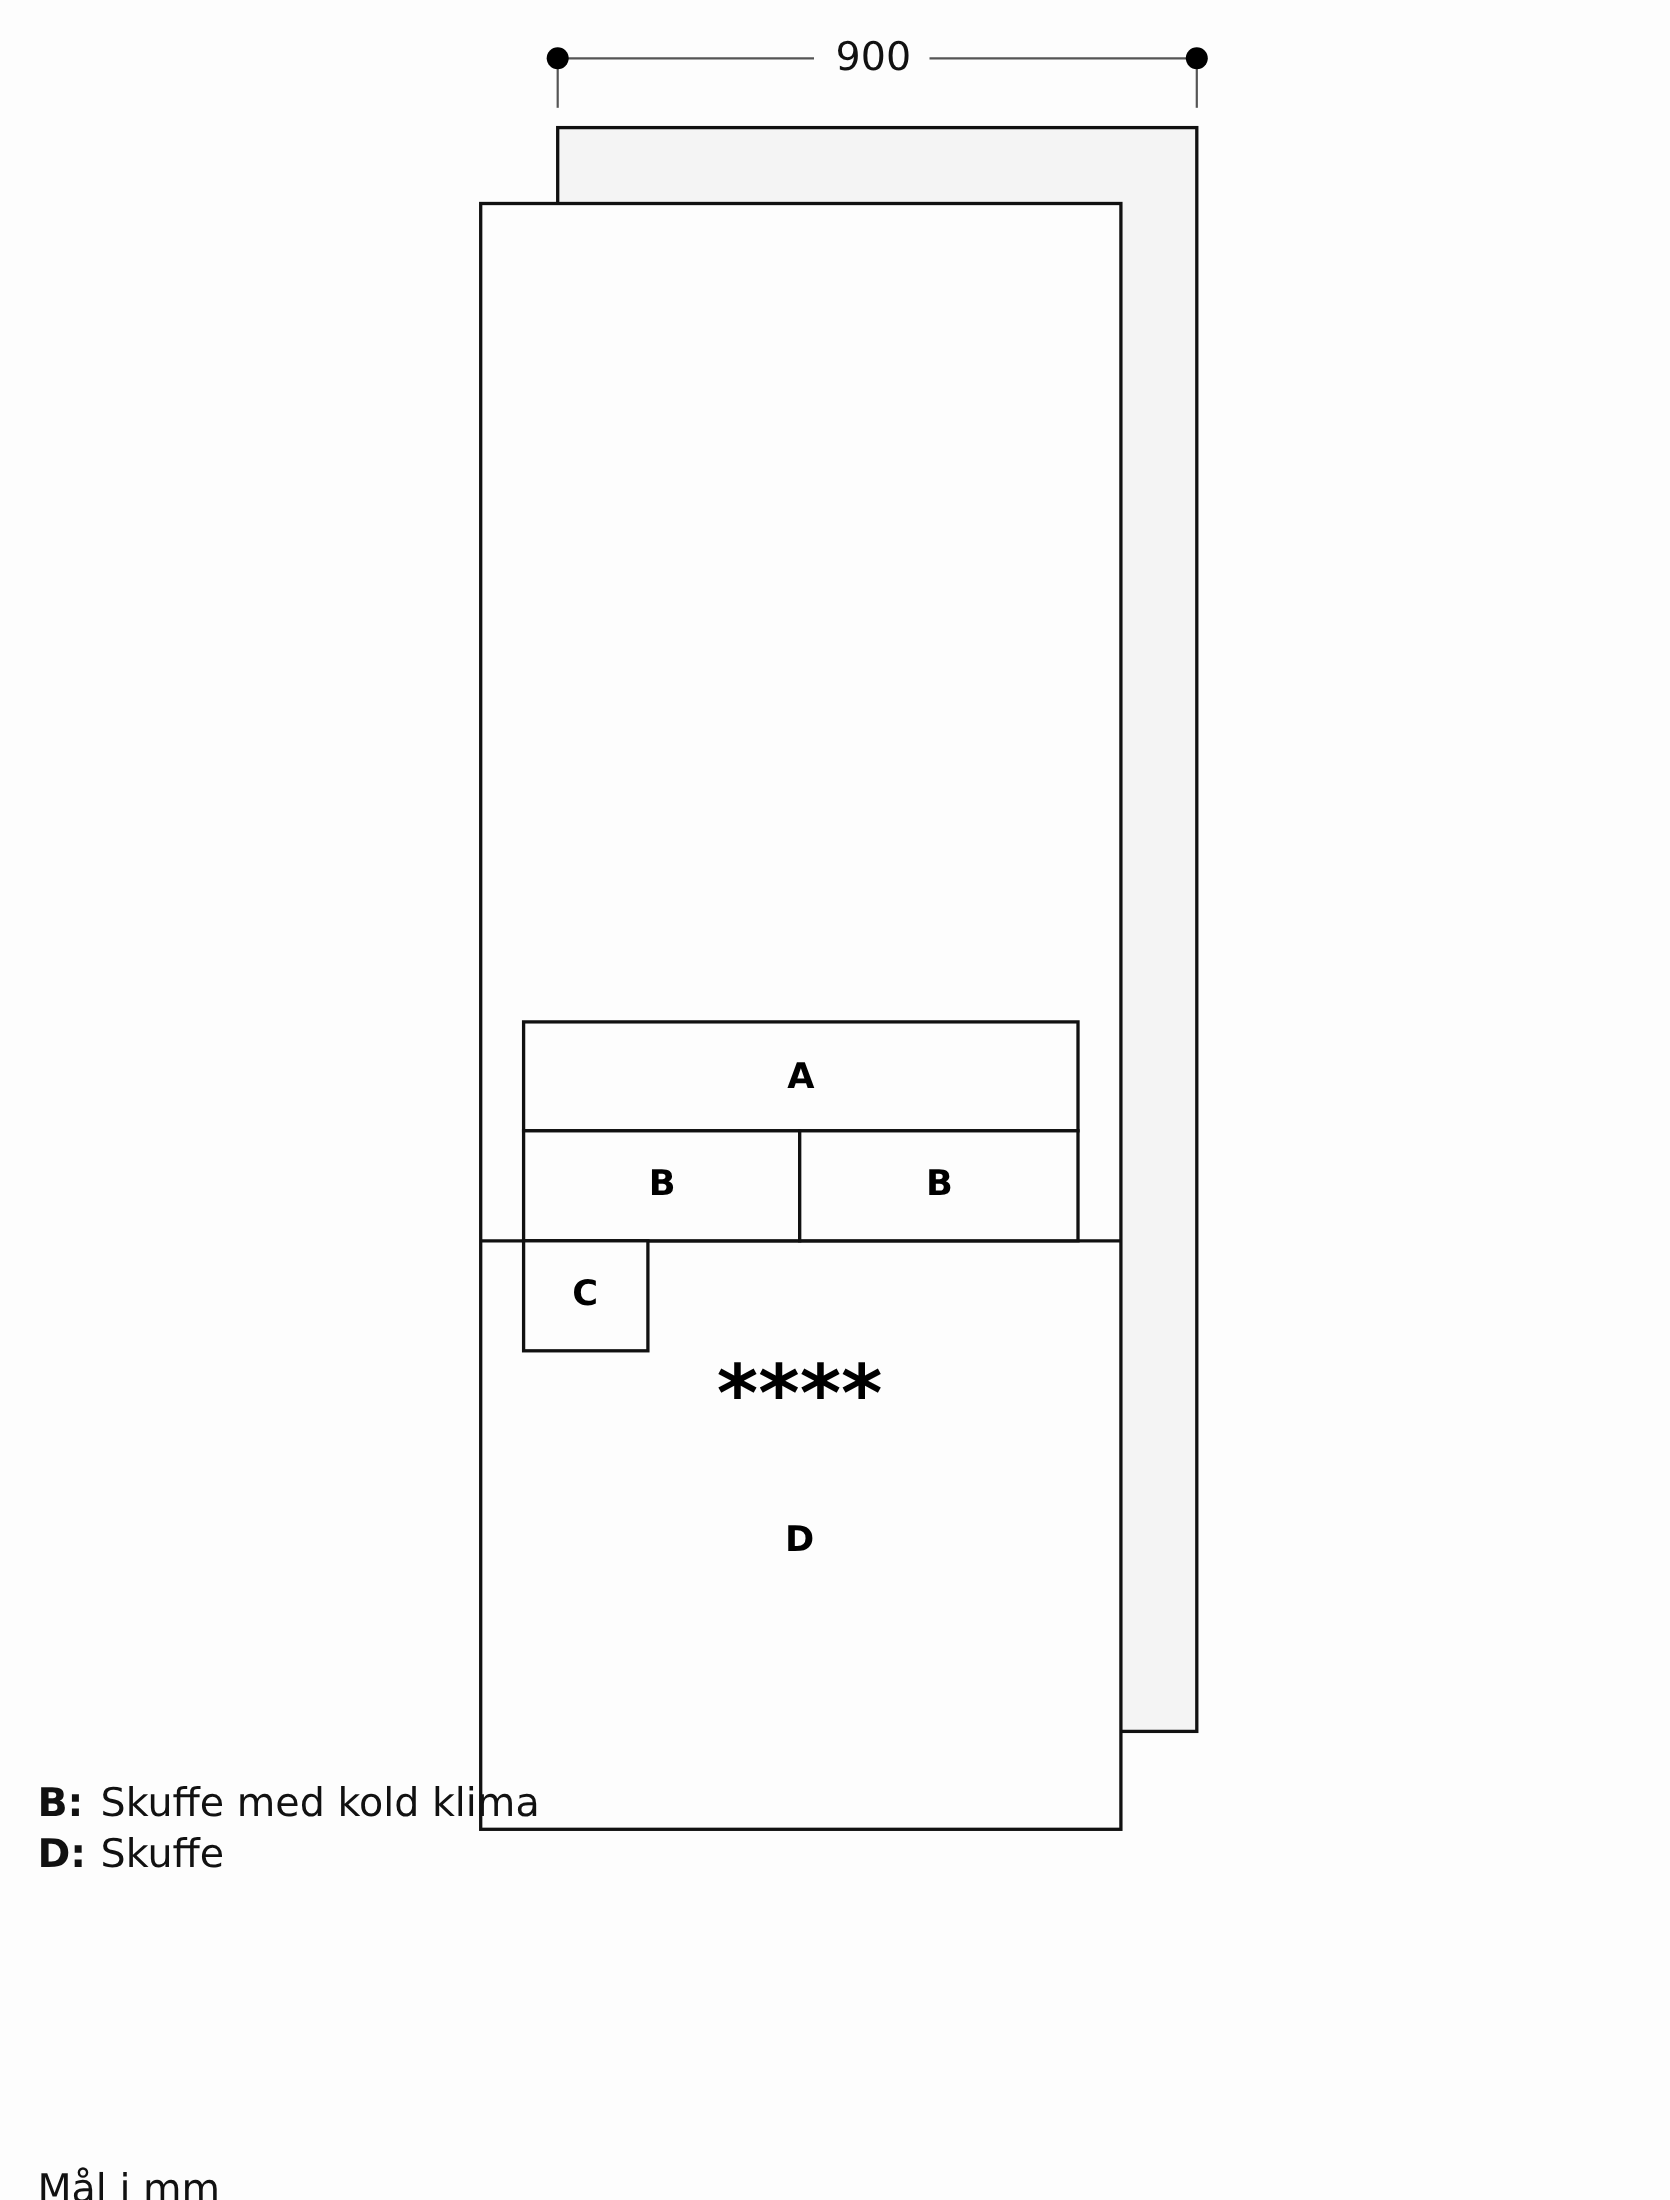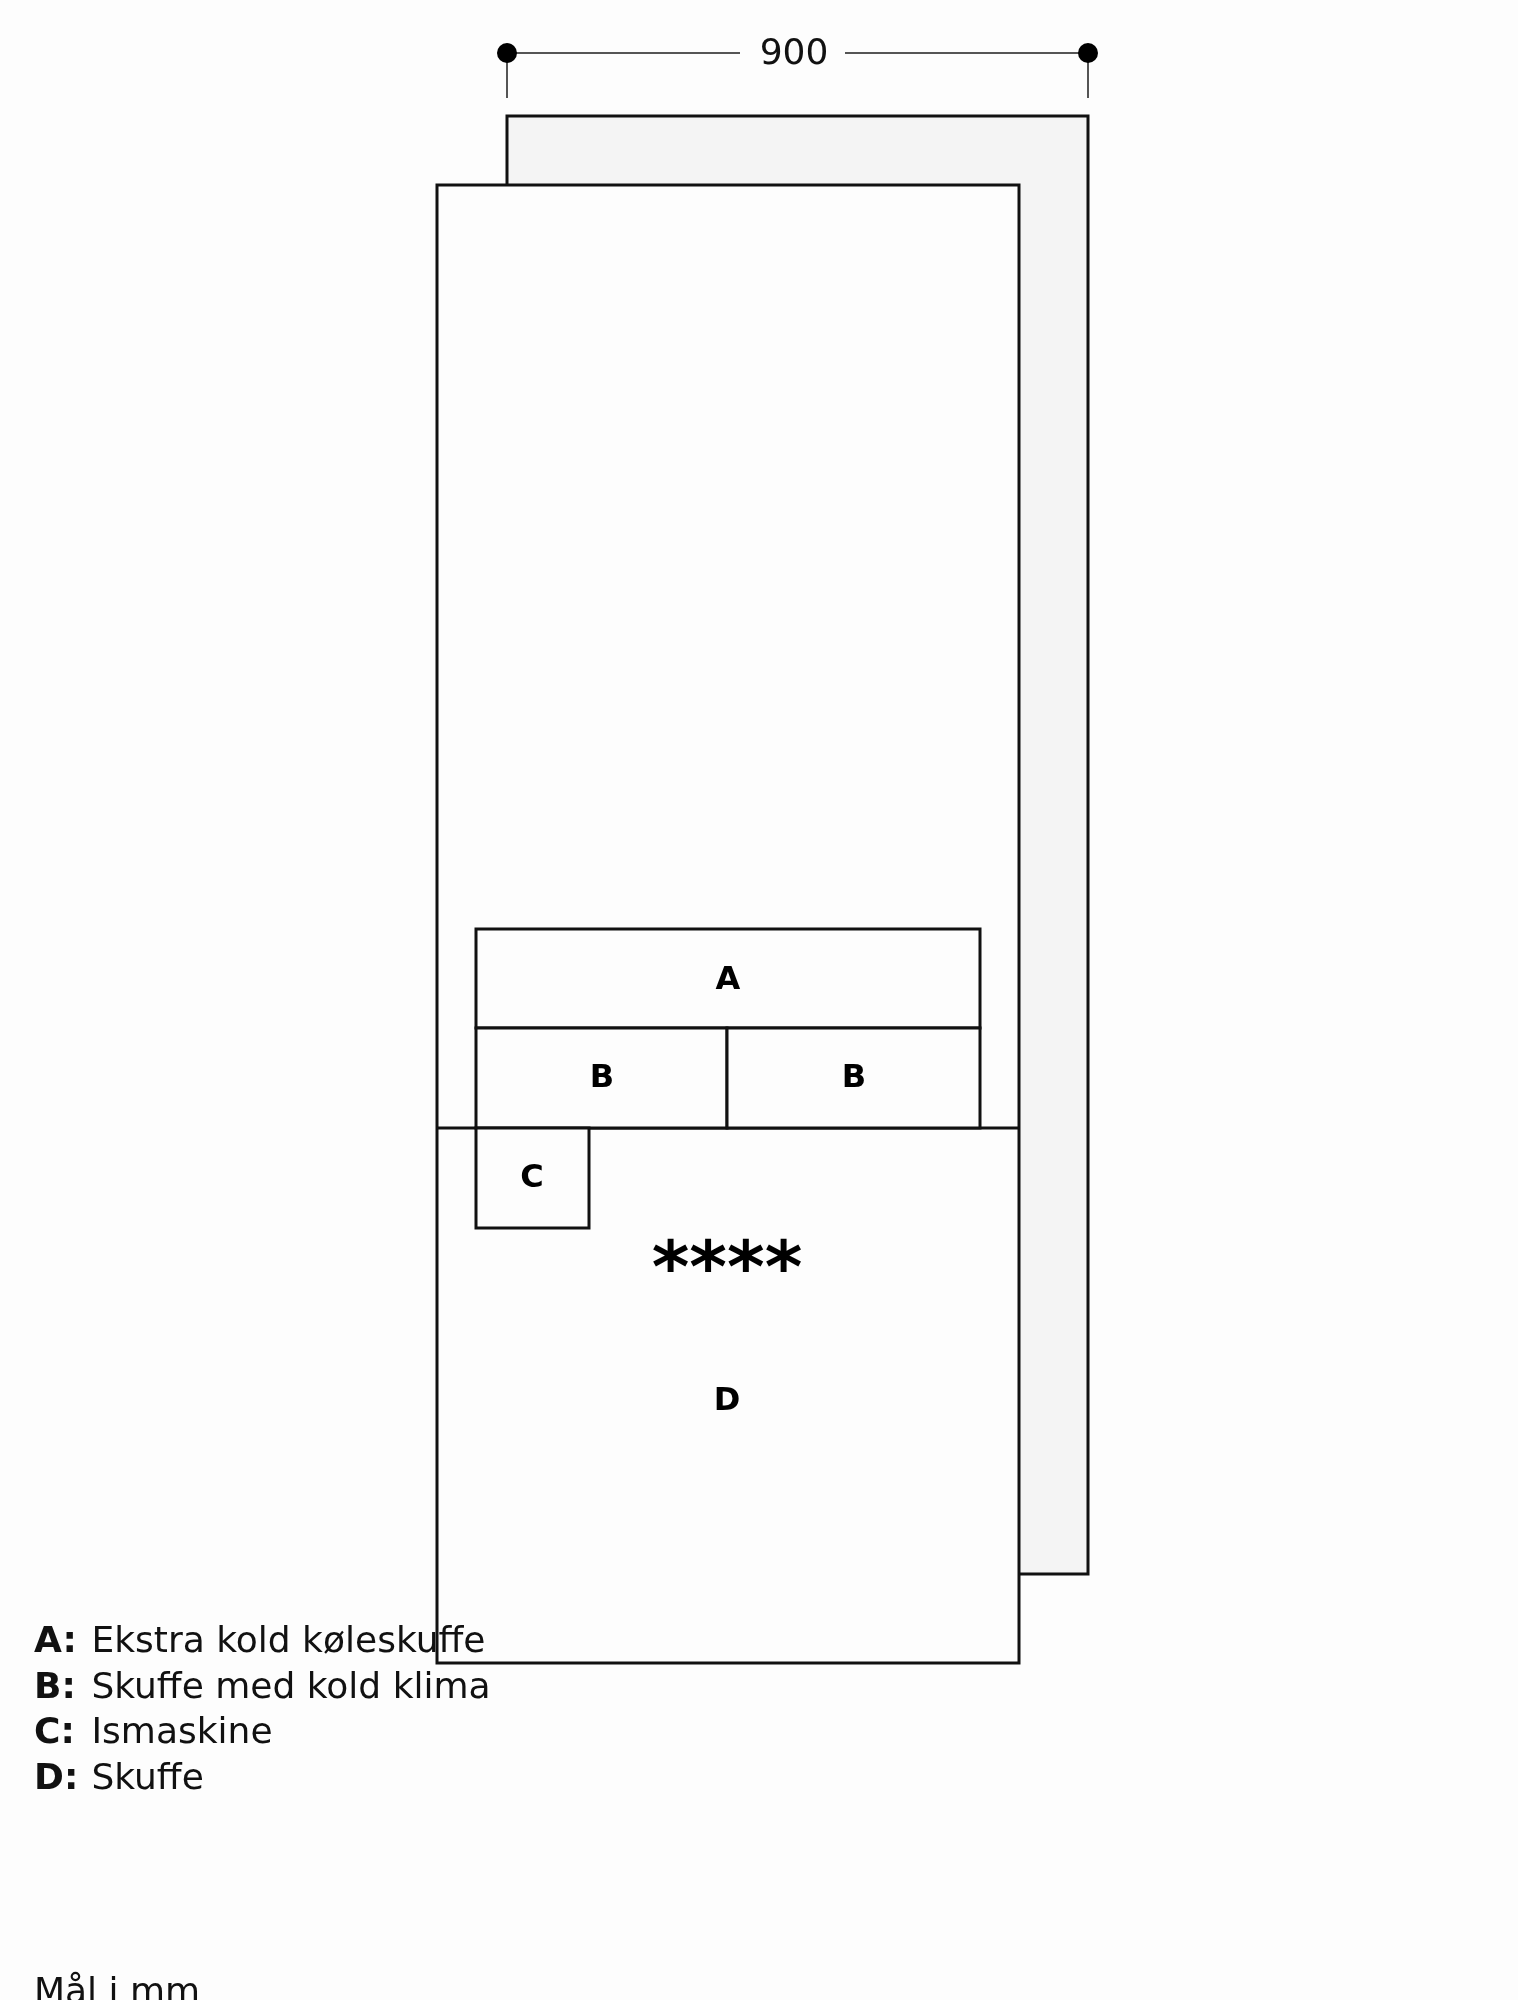--- a/index.html
+++ b/index.html
@@ -42,30 +42,22 @@
 
   <rect x="476" y="1128" width="113" height="100" fill="#fdfdfd" stroke="#111" stroke-width="3"></rect>
   <text x="532" y="1178" text-anchor="middle" dominant-baseline="middle" font-size="32" font-weight="bold" font-family="DejaVu Sans, sans-serif">C</text>
 
   <text x="727" y="1292" text-anchor="middle" font-size="72" font-weight="bold" font-family="DejaVu Sans, sans-serif">****</text>
   <text x="727" y="1401" text-anchor="middle" dominant-baseline="middle" font-size="32" font-weight="bold" font-family="DejaVu Sans, sans-serif">D</text>
 </svg>
 
 <div class="legend">
   <div class="row">
-    <span class="key">A:</span>
-    <span>Ekstra kold køleskuffe</span>
-  </div>
-  <div class="row">
     <span class="key">B:</span>
     <span>Skuffe med kold klima</span>
-  </div>
-  <div class="row">
-    <span class="key">C:</span>
-    <span>Ismaskine</span>
   </div>
   <div class="row">
     <span class="key">D:</span>
     <span>Skuffe</span>
   </div>
 </div>
 
 <div class="note">Mål i mm</div>
 
 </body></html>

